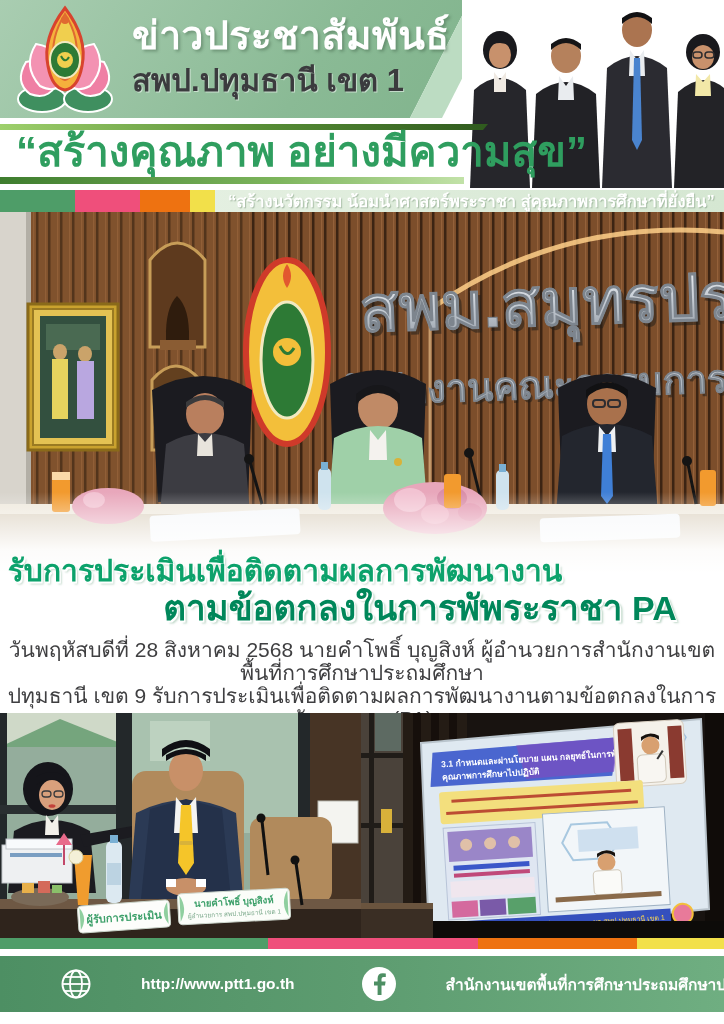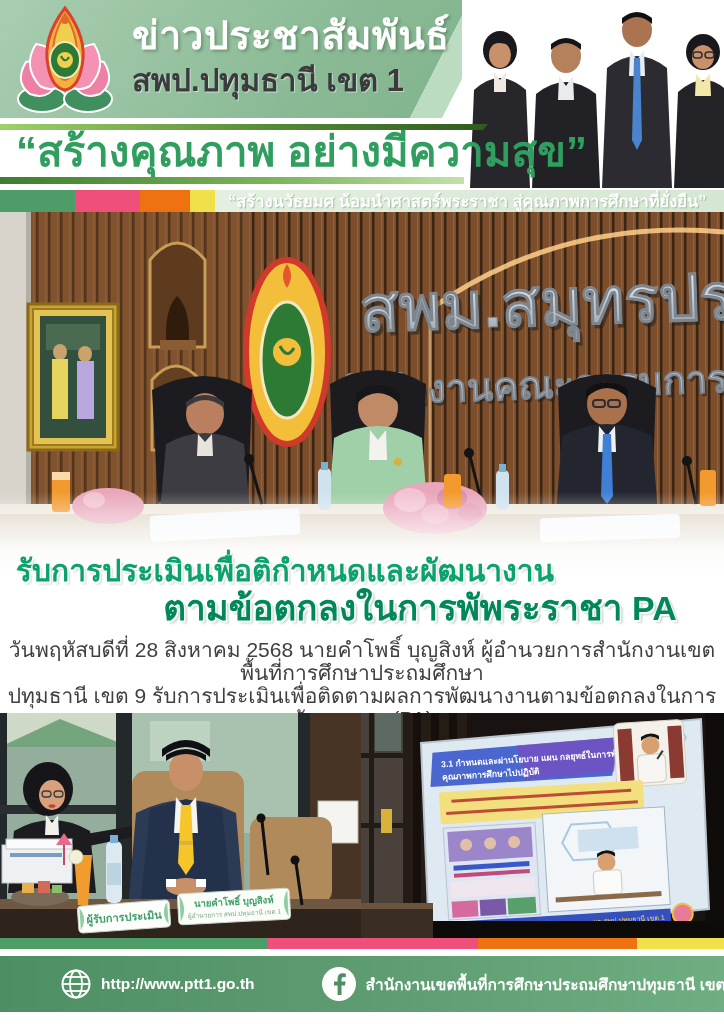--- a/index.html
+++ b/index.html
@@ -66,21 +66,21 @@
   
   .bottom-strip { position:absolute; top:938px; left:0; width:724px; height:11px; }
   .bs-seg { position:absolute; top:0; height:11px; }
   .bs-green  { left:0;     width:268px; background:#4e9d68; }
   .bs-pink   { left:268px; width:210px; background:#ef4f7b; }
   .bs-orange { left:478px; width:159px; background:#ee7211; }
   .bs-yellow { left:637px; width:87px;  background:#f2e04a; }
 
   .footer-bar { position:absolute; top:956px; left:0; width:724px; height:56px;
     background:linear-gradient(90deg,#4d8f63,#5d9c70 50%,#6fae81); display:flex; align-items:center; }
-  .footer-item { display:flex; align-items:center; color:#ffffff; }
+  .footer-item { display:flex; align-items:center; color:#ffffff;gap:40px; }
   .footer-item .label { font-size:15.5px; font-weight:bold; color:#ffffff; margin-left:9px; white-space:nowrap; }
   .fi-web { margin-left:60px; }
   .fi-fb  { margin-left:66px; }
 </style>
 </head>
 <body>
 
 <div class="page">
 
   <div class="header-zone">
@@ -139,21 +139,21 @@
     <div class="rule-top"></div>
     <div class="quote-line">“สร้างคุณภาพ อย่างมีความสุข”</div>
     <div class="rule-bottom"></div>
   </div>
 
   <div class="motto-strip">
     <div class="motto-block mb-green"></div>
     <div class="motto-block mb-pink"></div>
     <div class="motto-block mb-orange"></div>
     <div class="motto-block mb-yellow"></div>
-    <div class="motto-text">“สร้างนวัธยมศ น้อมนำศาสตร์พระราชา สู่คุณภาพการศึกษาที่ยั่งยืน”</div>
+    <div class="motto-text">“สร้างนวัตกรรม น้อมนำศาสตร์พระราชา สู่คุณภาพการศึกษาที่ยั่งยืน”</div>
   </div>
 
   <svg class="photo-main" viewBox="0 0 724 360">
     <defs>
       <pattern id="slats" width="12" height="20" patternUnits="userSpaceOnUse">
         <rect width="12" height="20" fill="#7c4e2b"></rect>
         <rect x="0" width="2.5" height="20" fill="#3c2413"></rect>
         <rect x="9" width="1.2" height="20" fill="#94613a"></rect>
       </pattern>
       <linearGradient id="silver" x1="0" y1="0" x2="0" y2="1">
@@ -243,21 +243,21 @@
     <rect x="318" y="256" width="13" height="42" rx="5" fill="#cfe3ee"></rect>
       <rect x="321" y="250" width="7" height="8" fill="#7ab0d4"></rect>
     <rect x="496" y="258" width="13" height="40" rx="5" fill="#cfe3ee"></rect>
       <rect x="499" y="252" width="7" height="8" fill="#7ab0d4"></rect>
     <rect x="150" y="300" width="150" height="26" rx="4" fill="#f6f8fa" transform="rotate(-3 225 313)"></rect>
     <rect x="540" y="304" width="140" height="24" rx="4" fill="#f6f8fa" transform="rotate(-2 610 316)"></rect>
   </svg>
   <div class="photo-fade"></div>
 
   <div class="headline">
-    <div class="headline-1">รับการประเมินเพื่อติกำหนดและผัฒนางาน</div>
+    <div class="headline-1">รับการประเมินเพื่อติดตามผลการพัฒนางาน</div>
     <div class="headline-2"><span>ตามข้อตกลงในการพัพระราชา </span><span class="en">PA</span></div>
   </div>
 
   <div class="article">
     <div>วันพฤหัสบดีที่ 28 สิงหาคม 2568 นายคำโพธิ์ บุญสิงห์ ผู้อำนวยการสำนักงานเขตพื้นที่การศึกษาประถมศึกษา</div>
     <div>ปทุมธานี เขต 9 รับการประเมินเพื่อติดตามผลการพัฒนางานตามข้อตกลงในการพัฒนางาน (PA)</div>
     <div>ณ สำนักงานเขตพื้นที่การศึกษามัธยมศึกษสมุทรปราการ โดยมี นางอาทิตยา ปัญญา ผู้อำนวยการ</div>
     <div>สำนักพัฒนานวัตกรรมการจัดการศึกษา เป็นประธานคณะกรรมการประเมิน</div>
   </div>
 

